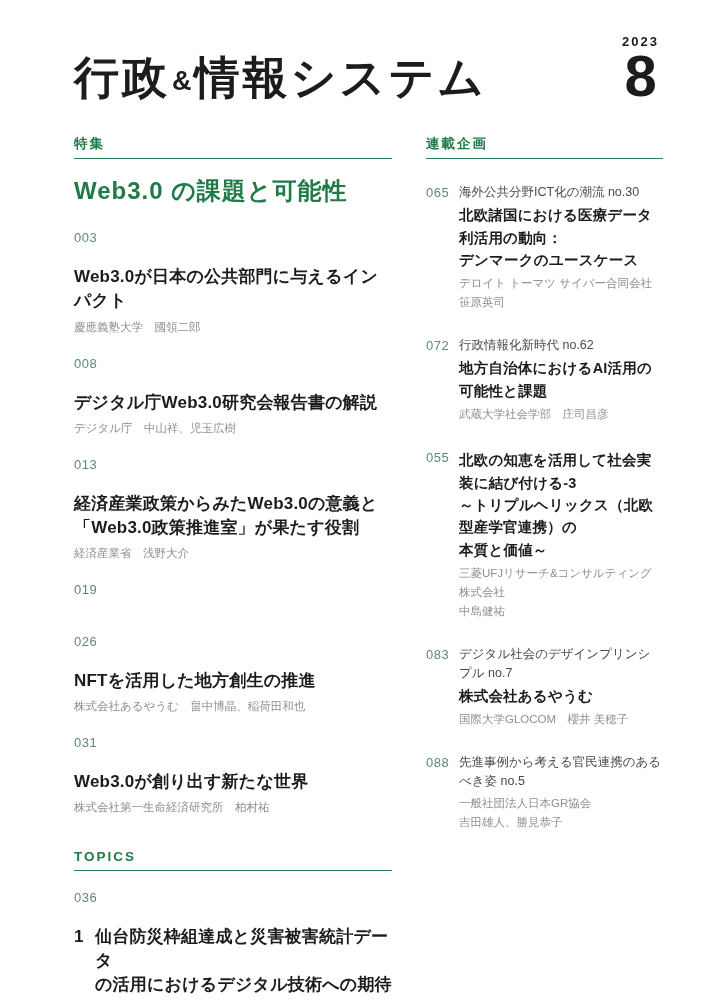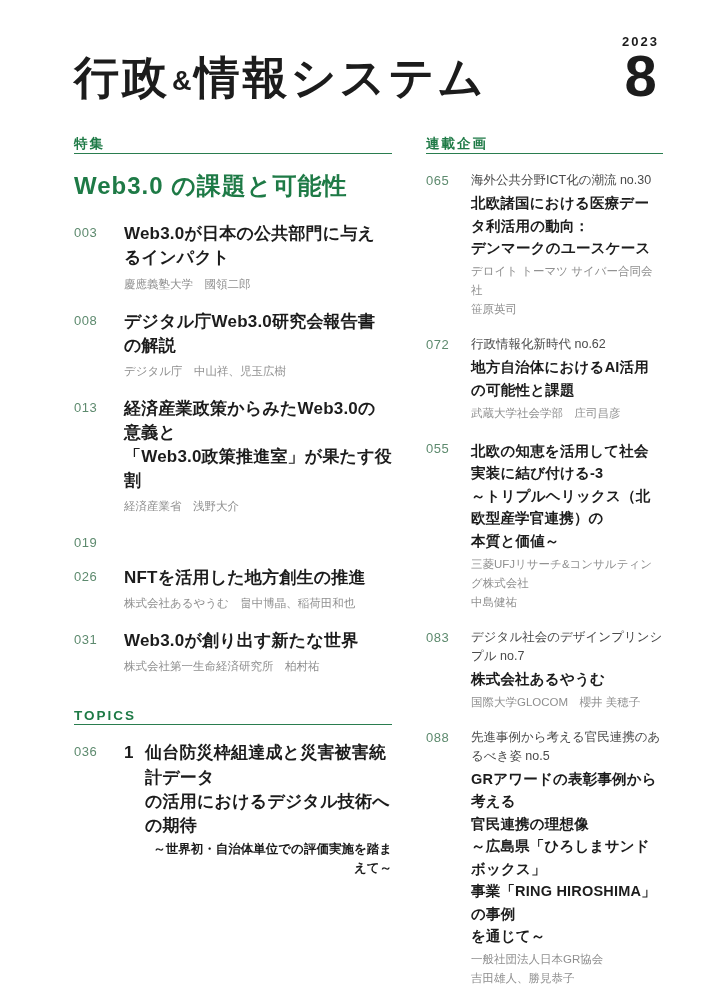--- a/index.html
+++ b/index.html
@@ -18,41 +18,41 @@
   .issue-box{margin-left:auto;display:flex;flex-direction:column;align-items:center;padding-right:4px;justify-content:center;}
   .issue-year{font-weight:bold;font-size:13px;letter-spacing:2px;margin-bottom:2px;}
   .issue-num{font-weight:bold;font-size:58px;line-height:0.85;}
 
   
   .columns{display:flex;gap:34px;}
   .col-left{flex:0 0 318px;}
   .col-right{flex:1;min-width:0;}
 
   
-  .sec-head{border-bottom:1.5px solid #2a7d4f;margin-bottom:16px;}
+  .sec-head{border-bottom:1.5px solid #2a7d4f;padding-bottom:5px;margin-bottom:16px;}
   .sec-label{color:#1e7a46;font-weight:bold;font-size:13.5px;letter-spacing:2px;}
 
   .feature-title{color:#1e7a46;font-weight:bold;font-size:24px;letter-spacing:1px;margin:2px 0 20px 0;}
 
   
-  .entry{display:flex;gap:17px;margin-bottom:16px;}
+  .entry{display:flex;gap:2px;margin-bottom:16px;flex-direction:column;}
   .page-no{flex:0 0 33px;color:#5d8a6e;font-size:13px;letter-spacing:0.5px;padding-top:3px;}
   .entry-body{flex:1;min-width:0;}
 
   .a-title{font-weight:bold;font-size:17px;line-height:1.42;white-space:pre-line;letter-spacing:0.2px;}
   .a-authors{color:#8f8f8f;font-size:11.5px;line-height:1.65;margin-top:4px;white-space:pre-line;}
 
   
   .topic-row{display:flex;}
   .topic-num{flex:0 0 21px;font-weight:bold;font-size:17px;line-height:1.42;}
   .topic-indent{margin-left:21px;}
   .a-subtitle{font-weight:bold;font-size:12.5px;line-height:1.5;margin-top:2px;white-space:pre-line;text-align:right;}
 
   
-  .r-entry{display:flex;gap:12px;margin-bottom:15px;}
+  .r-entry{display:flex;margin-bottom:15px;margin-top:23px;}
   .r-series{font-size:12.5px;color:#4a4a4a;line-height:1.5;white-space:pre-line;padding-top:1px;}
   .r-title{font-weight:bold;font-size:14.5px;line-height:1.55;white-space:pre-line;margin-top:2px;letter-spacing:0.2px;}
   .r-authors{color:#8f8f8f;font-size:11.5px;line-height:1.65;margin-top:3px;white-space:pre-line;}
 
   .sec-gap{margin-top:30px;}
 </style>
 </head>
 <body>
 
 <div class="page-frame">
@@ -171,25 +171,20 @@
         <div class="entry-body">
           <div class="r-series">デジタル社会のデザインプリンシプル no.7</div>
           <div class="r-title">株式会社あるやうむ</div>
           <div class="r-authors">国際大学GLOCOM　櫻井 美穂子</div>
         </div>
       </div>
       <div class="r-entry">
         <div class="page-no">088</div>
         <div class="entry-body">
           <div class="r-series">先進事例から考える官民連携のあるべき姿 no.5</div>
-          <div class="r-title">GRアワードの表彰事例から考える
-官民連携の理想像
-～広島県「ひろしまサンドボックス」
-事業「RING HIROSHIMA」の事例
-を通じて～</div>
           <div class="r-authors">一般社団法人日本GR協会
 吉田雄人、勝見恭子</div>
         </div>
       </div>
 
     </div>
   </div>
 </div>
 
 </body></html>

